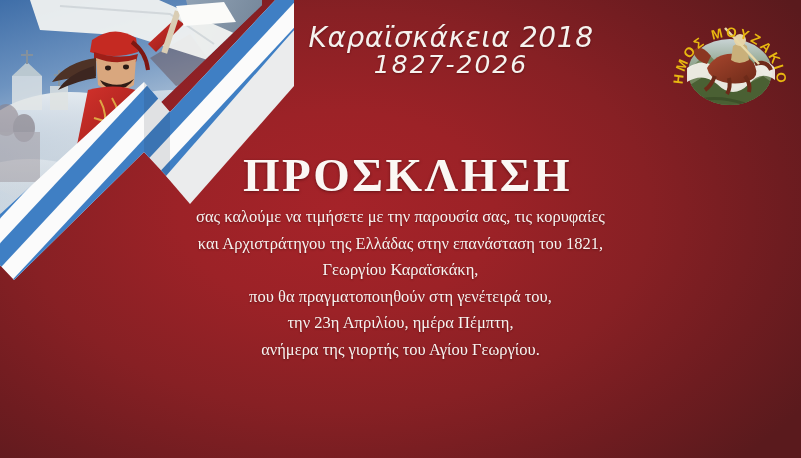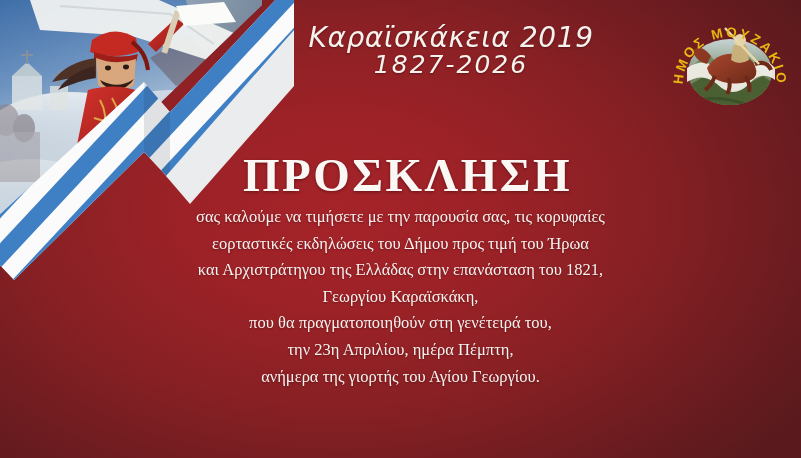--- a/index.html
+++ b/index.html
@@ -345,29 +345,28 @@
         <path d="M54 22 L88 58" stroke="#e8d9a8" stroke-width="2.5"></path>
       </g>
 
       <text font-family="'Liberation Sans','DejaVu Sans',sans-serif" font-size="13.5" font-weight="bold" letter-spacing="2.6" fill="#e8b810">
         <textPath href="#arcpath" startOffset="50%" text-anchor="middle">ΔΗΜΟΣ ΜΟΥΖΑΚΙΟΥ</textPath>
       </text>
     </svg>
   </div>
 
   <div id="headings">
-    <div id="event-title" class="hand">Καραϊσκάκεια 2019</div>
+    <div id="event-title" class="hand">Καραϊσκάκεια 2018</div>
     <div id="event-years" class="hand">1827-2026</div>
   </div>
 
   <div id="invitation-heading">ΠΡΟΣΚΛΗΣΗ</div>
 
   <div id="body-copy">
       <span class="line">σας καλούμε να τιμήσετε με την παρουσία σας, τις κορυφαίες</span>
-      <span class="line">εορταστικές εκδηλώσεις του Δήμου προς τιμή του Ήρωα</span>
       <span class="line">και Αρχιστράτηγου της Ελλάδας στην επανάσταση του 1821,</span>
       <span class="line">Γεωργίου Καραϊσκάκη,</span>
       <span class="line">που θα πραγματοποιηθούν στη γενέτειρά του,</span>
       <span class="line">την 23η Απριλίου, ημέρα Πέμπτη,</span>
       <span class="line">ανήμερα της γιορτής του Αγίου Γεωργίου.</span>
     </div>
 
 </div>
 
 </body></html>

